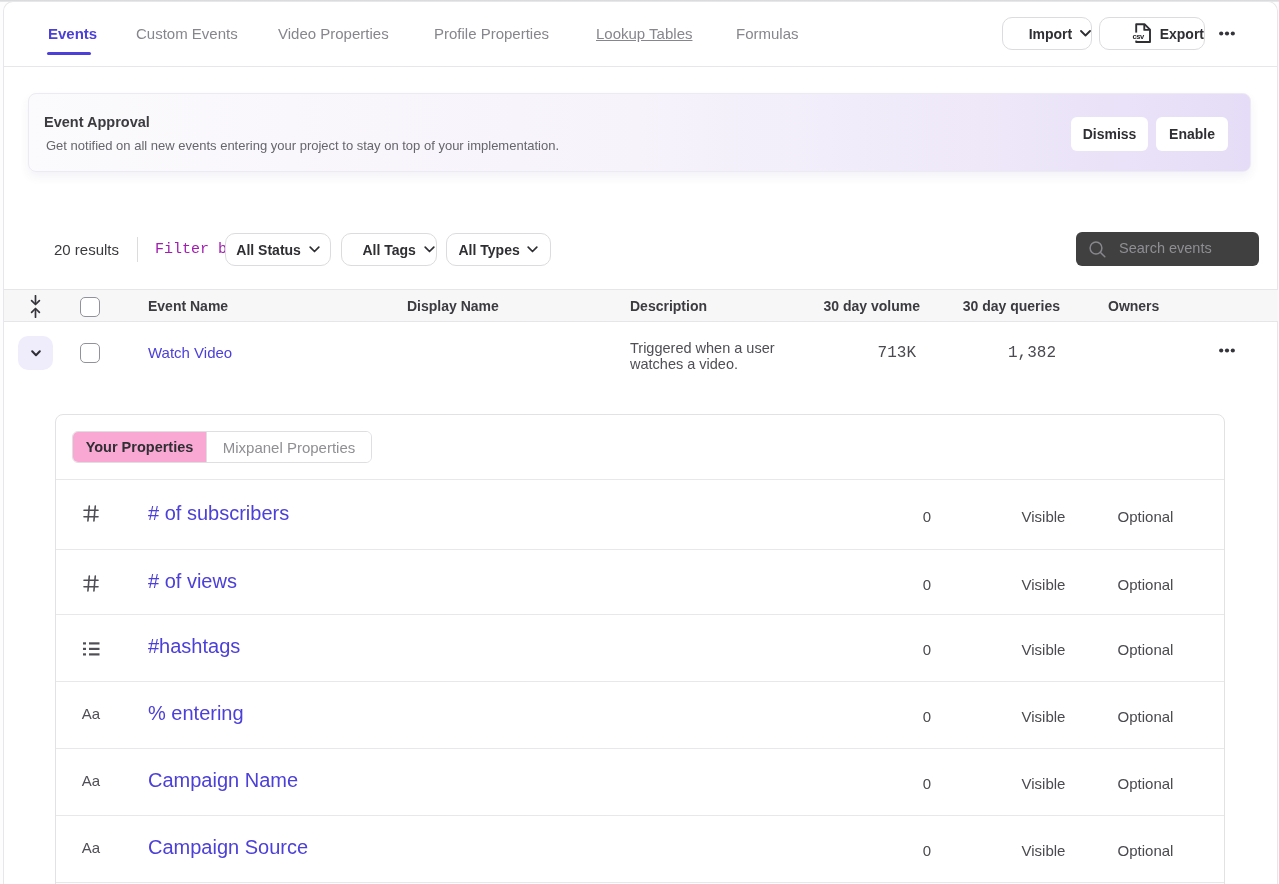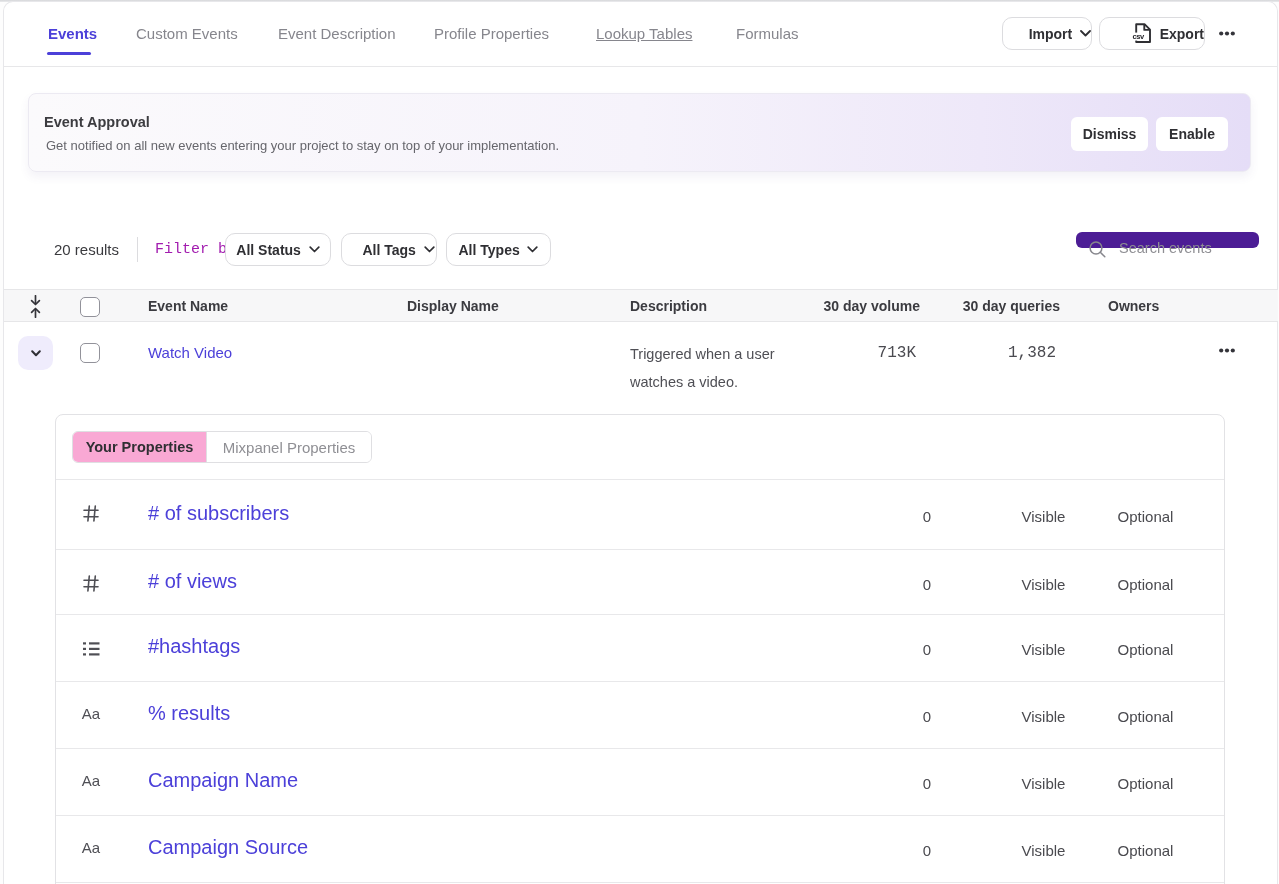--- a/index.html
+++ b/index.html
@@ -27,33 +27,33 @@
   .banner p { font-size:13px; color:#66666c; position:absolute; left:17px; top:44px; }
   .banner .wbtn { position:absolute; top:23px; height:34px; background:#fff; border-radius:6px;
                   display:flex; align-items:center; justify-content:center; font-size:14px; font-weight:600; color:#2f2f33; }
 
   
   .results { position:absolute; left:50px; top:237px; font-size:15px; font-weight:400; color:#3a3a3e; }
   .vdiv { position:absolute; left:133px; top:233px; width:1px; height:25px; background:#dcdcdf; }
   .filterby { position:absolute; left:151px; top:237px; font-size:15px; font-weight:400; color:#a21caf;font-family:Liberation Mono, monospace; }
   .fbtn { position:absolute; top:229px; height:33px; border:1px solid #dcdcdf; border-radius:10px; background:#fff;
           display:flex; align-items:center; justify-content:center; font-size:14px; font-weight:600; color:#2f2f33; }
-  .search { position:absolute; left:1072px; top:228px; width:183px; height:16px; background:#4c1d95; border-radius:6px; }
+  .search { position:absolute; left:1072px; top:228px; width:183px; height:34px; background:#404040; border-radius:6px; }
   .search .ph { position:absolute; left:43px; top:8px; font-size:14.5px; color:#8e8e93; }
 
   
   .thead { position:absolute; left:0; top:285px; width:1274px; height:33px; background:#f7f7f8;
            border-top:1px solid #e6e6e8; border-bottom:1px solid #e6e6e8; }
   .th { position:absolute; top:8px; font-size:14px; font-weight:600; color:#3b3b40; white-space:nowrap; }
   .checkbox { position:absolute; width:20px; height:20px; border:1.4px solid #92929a; border-radius:5px; background:#fff; }
 
   .rowbtn { position:absolute; left:14px; top:332px; width:35px; height:34px; background:#efecfc; border-radius:10px;
             display:flex; align-items:center; justify-content:center; }
   .evlink { position:absolute; left:144px; top:340px; font-size:15px; color:#4c40d9; }
-  .desc { position:absolute; left:626px; top:336px; font-size:14.5px; color:#4f4f55; line-height:28px; }
+  .desc { position:absolute; left:626px; top:336px; font-size:14.5px; color:#4f4f55; line-height:16px; }
   .mono { font-family:"Liberation Mono", monospace; font-size:16px; color:#4a4a50; }
 
   
   .panel { position:absolute; left:51px; top:410px; width:1170px; height:500px; border:1px solid #e2e2e5; border-radius:8px; background:#fff; }
   .seg { position:absolute; left:16px; top:16px; height:32px; border:1px solid #dfdfe2; border-radius:6px; display:flex; overflow:hidden; }
   .seg .s1 { width:134px; background:#f9a8d4; display:flex; align-items:center; justify-content:center;
              font-size:14.5px; font-weight:700; color:#2f2f33; border-right:1px solid #dfdfe2; }
   .seg .s2 { width:164px; background:#fff; display:flex; align-items:center; justify-content:center;
              font-size:15px; font-weight:400; color:#8f8f94; }
   .phead-border { position:absolute; left:0; top:64px; width:100%; height:1px; background:#e8e8ea; }
@@ -67,21 +67,21 @@
 </head>
 <body>
 <div class="topstrip"></div>
 <div class="chrome"></div>
 <div class="card">
 
   <div class="nav">
     <span class="tab active" style="left:44px;">Events</span>
     <div class="tab-underline" style="left:43px; width:44px;"></div>
     <span class="tab" style="left:132px;">Custom Events</span>
-    <span class="tab" style="left:274px;">Event Description</span>
+    <span class="tab" style="left:274px;">Video Properties</span>
     <span class="tab" style="left:430px;">Profile Properties</span>
     <span class="tab" style="left:592px;text-decoration:underline;">Lookup Tables</span>
     <span class="tab" style="left:732px;">Formulas</span>
     <div class="btn" style="left:998px; width:90px;">Import&nbsp;&nbsp;
       <svg width="11" height="7" viewBox="0 0 11 7">
           <polyline points="1,1 5.5,5.5 10,1" fill="none" stroke="#2f2f33" stroke-width="1.8" stroke-linecap="round" stroke-linejoin="round"></polyline>
         </svg>
     </div>
     <div class="btn" style="left:1095px; width:106px;padding-left:13px;">
       <svg width="20" height="21" viewBox="0 0 20 21" style="margin-right:8px;">
@@ -225,21 +225,21 @@
           </g>
         </svg>
       </span>
       <span class="pname">#hashtags</span>
       <span class="zero">0</span>
       <span class="vis">Visible</span>
       <span class="opt">Optional</span>
     </div>
     <div class="prow" style="top:267px;">
       <span class="icon" style="font-size:15px; font-weight:400; color:#4f4f55; transform:translateY(-2px);">Aa</span>
-      <span class="pname">% results</span>
+      <span class="pname">% entering</span>
       <span class="zero">0</span>
       <span class="vis">Visible</span>
       <span class="opt">Optional</span>
     </div>
     <div class="prow" style="top:334px;">
       <span class="icon" style="font-size:15px; font-weight:400; color:#4f4f55; transform:translateY(-2px);">Aa</span>
       <span class="pname">Campaign Name</span>
       <span class="zero">0</span>
       <span class="vis">Visible</span>
       <span class="opt">Optional</span>

